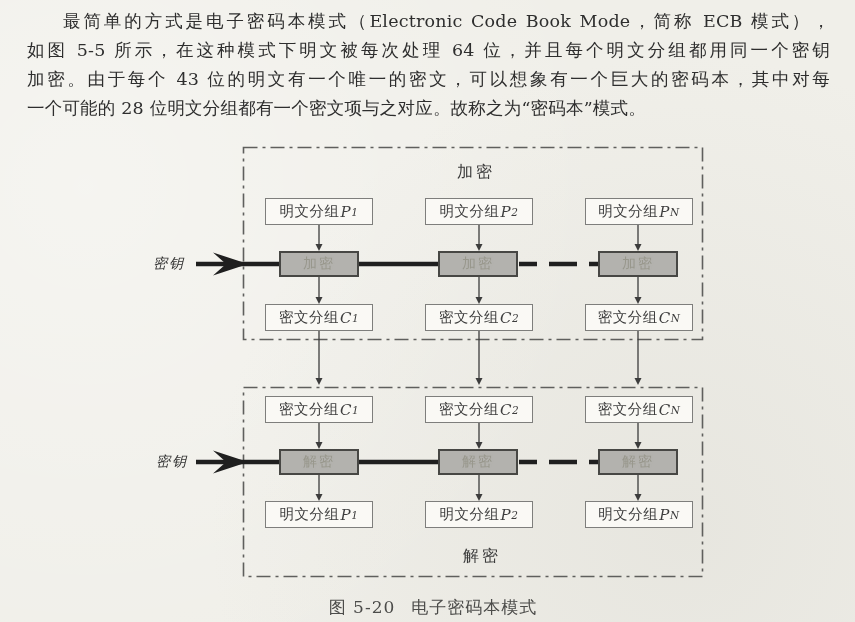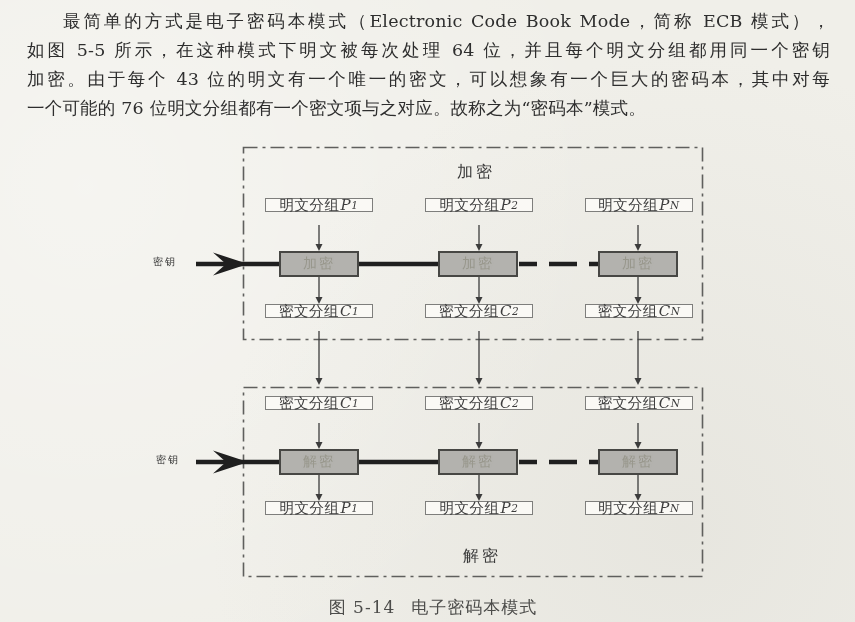--- a/index.html
+++ b/index.html
@@ -21,58 +21,58 @@
     position:absolute;left:27px;top:7px;width:803px;
     font-size:17.5px;line-height:29px;color:#2e2e2e;
   }
   .para-line{text-align:justify;text-align-last:justify;white-space:nowrap;
     letter-spacing:.2px;}
   .para-line.first{text-indent:36px;}
   .para-line.last{text-align-last:left;white-space:normal;}
   
   #diagram-svg{position:absolute;left:0;top:0;}
   .dbox{ 
-    position:absolute;width:108px;height:14px;box-sizing:border-box;
+    position:absolute;width:108px;height:27px;box-sizing:border-box;
     background:#faf9f5;border:1px solid #7e7e7c;
     display:flex;align-items:center;justify-content:center;
     font-size:14.5px;color:#3d3d3d;letter-spacing:.5px;
   }
   .obox{ 
     position:absolute;width:80px;height:26px;box-sizing:border-box;
     background:#b3b2ae;border:2px solid #474744;
     display:flex;align-items:center;justify-content:center;
     font-size:14px;color:#98978c;letter-spacing:2px;
     text-shadow:0 0 2px rgba(179,178,174,.9);
   }
   .mvar{font-style:italic;font-family:"DejaVu Serif","Liberation Serif",serif;
     font-size:15px;margin-left:1px;}
   .msub{font-style:italic;font-size:10.5px;vertical-align:sub;line-height:0;}
   .seclabel{
     position:absolute;transform:translateX(-50%);
     font-size:16px;color:#3a3a3a;letter-spacing:3px;white-space:nowrap;
   }
   .keylabel{
-    position:absolute;font-size:10px;color:#333;letter-spacing:2px;white-space:nowrap;
+    position:absolute;font-size:14px;color:#333;letter-spacing:2px;white-space:nowrap;font-style:italic;
   }
   #caption{
     position:absolute;left:433px;top:596px;transform:translateX(-50%);
     font-size:17px;color:#4c4c4a;white-space:nowrap;letter-spacing:1px;
   }
   #caption .fig-title{margin-left:16px;}
 </style>
 </head>
 <body>
 
 <div id="page">
 
   <div id="intro">
     <div class="para-line first">最简单的方式是电子密码本模式（Electronic Code Book Mode，简称 ECB 模式），</div>
     <div class="para-line">如图 5-5 所示，在这种模式下明文被每次处理 64 位，并且每个明文分组都用同一个密钥</div>
     <div class="para-line">加密。由于每个 43 位的明文有一个唯一的密文，可以想象有一个巨大的密码本，其中对每</div>
-    <div class="para-line last">一个可能的 76 位明文分组都有一个密文项与之对应。故称之为“密码本”模式。</div>
+    <div class="para-line last">一个可能的 28 位明文分组都有一个密文项与之对应。故称之为“密码本”模式。</div>
   </div>
 
   <svg id="diagram-svg" width="855" height="622" viewBox="0 0 855 622">
 
     <rect x="243.5" y="147.5" width="459" height="192" fill="none" stroke="#5f5f5d" stroke-width="1.6" stroke-dasharray="14 5 3 5"></rect>
     <rect x="243.5" y="387.5" width="459" height="189" fill="none" stroke="#5f5f5d" stroke-width="1.6" stroke-dasharray="14 5 3 5"></rect>
 
     <g stroke="#3c3c3c" stroke-width="1.3" fill="#3c3c3c">
 
       <line x1="319" y1="225" x2="319" y2="245"></line>
@@ -214,16 +214,16 @@
       <span class="mvar">P</span>
       <span class="msub">2</span>
   </div>
   <div class="dbox" style="left:585px;top:501px">
     <span>明文分组</span>
       <span class="mvar">P</span>
       <span class="msub">N</span>
   </div>
 
   <div id="caption">
-    <span class="fig-num">图 5-14</span><span class="fig-title">电子密码本模式</span>
+    <span class="fig-num">图 5-20</span><span class="fig-title">电子密码本模式</span>
   </div>
 
 </div>
 
 </body></html>

